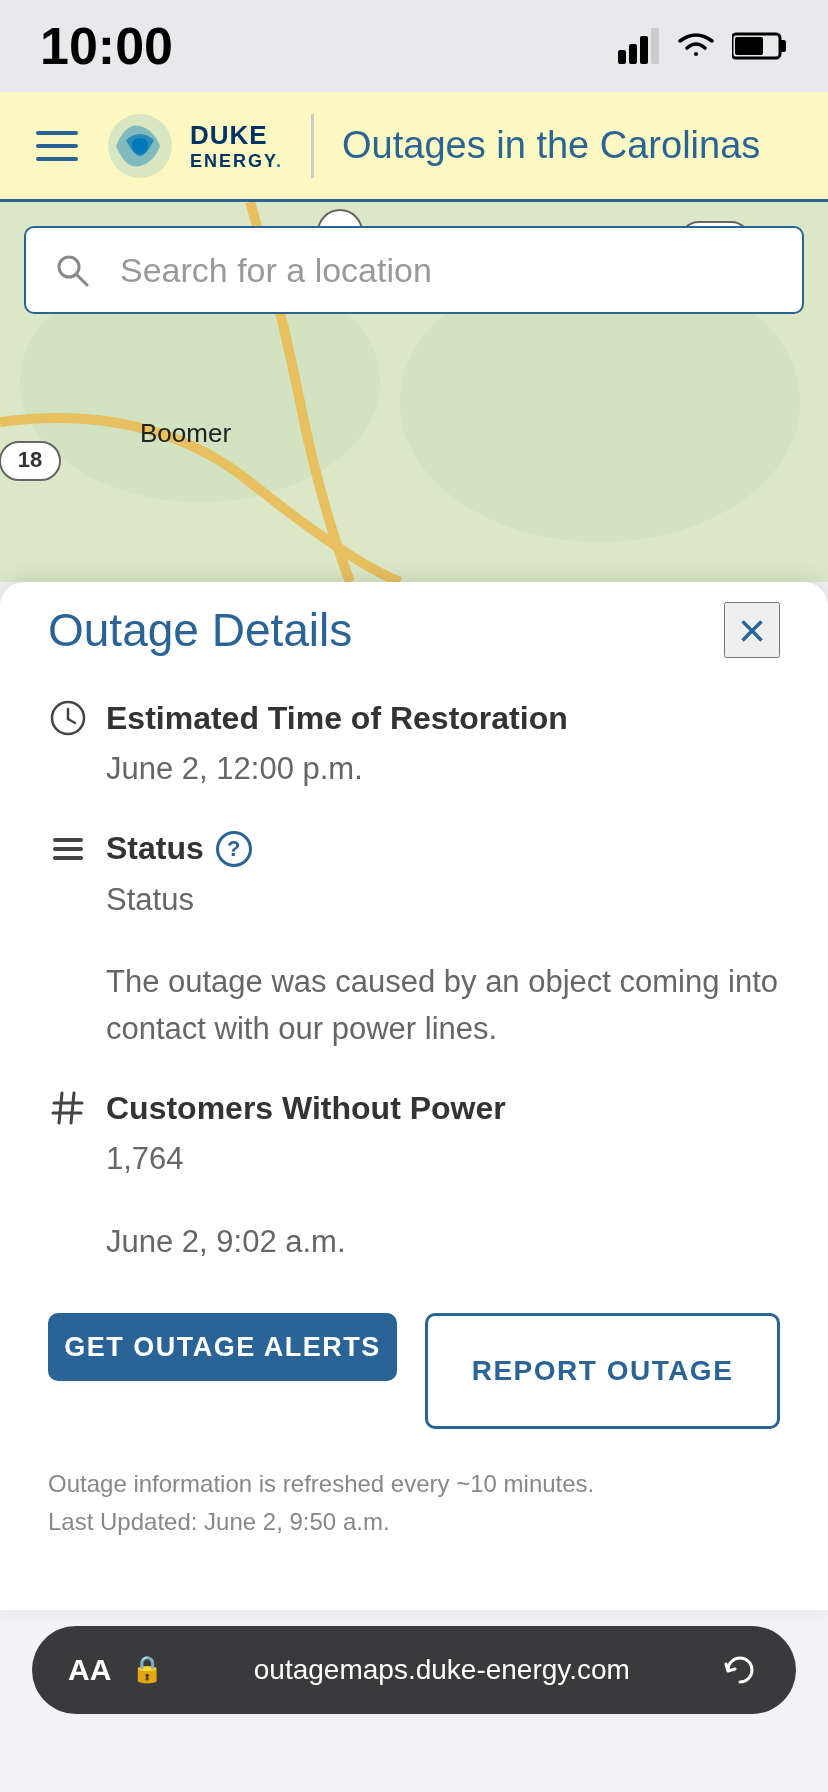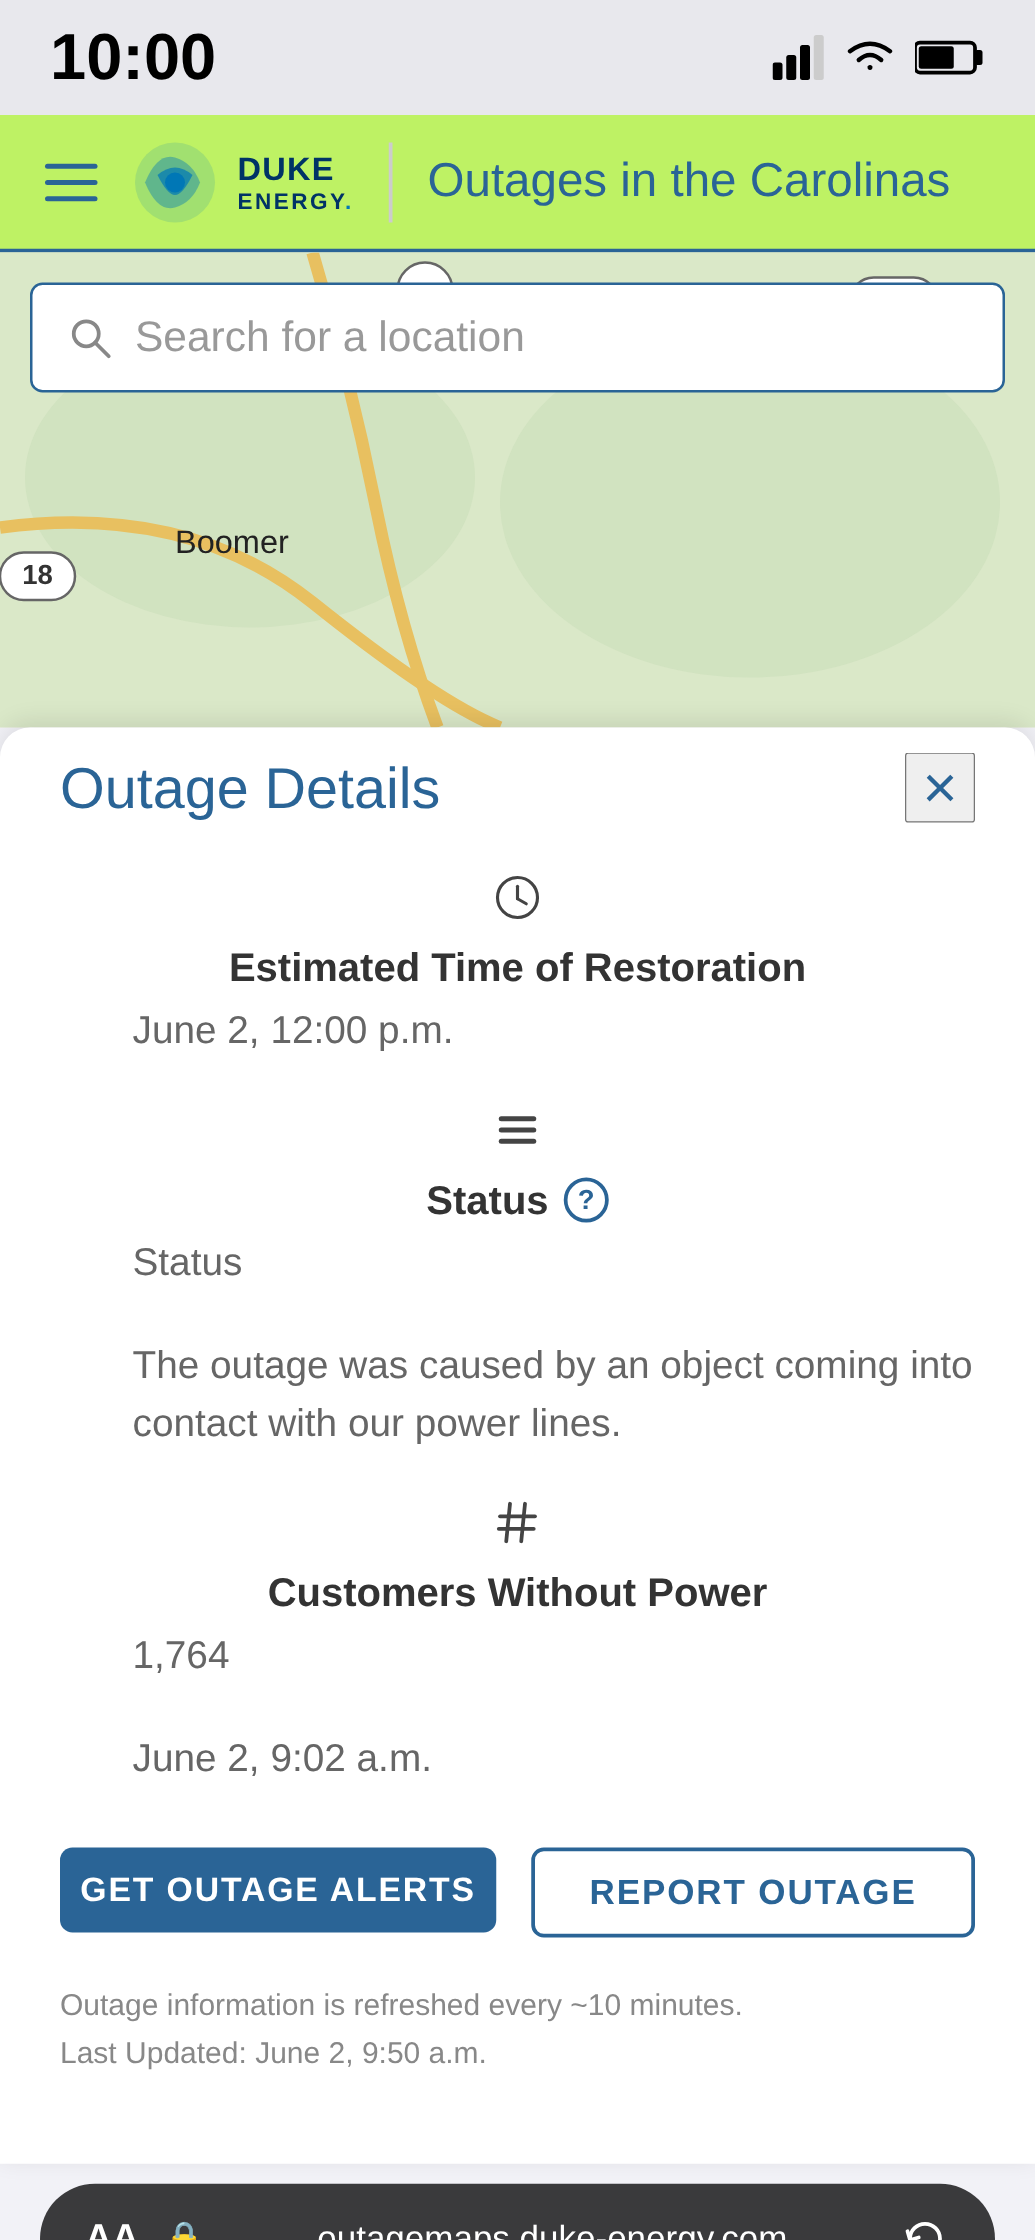--- a/index.html
+++ b/index.html
@@ -31,21 +31,21 @@
     }
 
     .status-icons {
       display: flex;
       align-items: center;
       gap: 14px;
     }
 
     
     .header {
-      background: #bef264;
+      background: #fef9c3;
       height: 110px;
       display: flex;
       align-items: center;
       padding: 0 36px;
       border-bottom: 3px solid #2a6496;
       gap: 28px;
     }
 
     .menu-icon {
       display: flex;
@@ -119,20 +119,21 @@
 
     .search-icon-svg {
       width: 36px;
       height: 36px;
       color: #666;
     }
 
     .search-placeholder {
       font-size: 34px;
       color: #999;
+      margin-left: 12px;
     }
 
     
     .outage-panel {
       background: #fff;
       border-radius: 24px 24px 0 0;
       padding: 20px 48px 36px;
       position: relative;
       box-shadow: 0 -4px 20px rgba(0,0,0,0.1);
     }
@@ -167,21 +168,20 @@
       display: flex;
       flex-direction: column;
       margin-bottom: 36px;
     }
 
     .detail-header {
       display: flex;
       align-items: center;
       gap: 18px;
       margin-bottom: 8px;
-      flex-direction: column;
     }
 
     .detail-icon {
       width: 40px;
       height: 40px;
       color: #444;
       font-size: 34px;
       display: flex;
       align-items: center;
       justify-content: center;
@@ -236,21 +236,21 @@
       cursor: pointer;
       text-transform: uppercase;
     }
 
     .btn-secondary {
       flex: 1;
       background: #fff;
       color: #2a6496;
       border: 3px solid #2a6496;
       border-radius: 10px;
-      height: 72px;
+      height: 116px;
       font-size: 28px;
       font-weight: 700;
       letter-spacing: 1.5px;
       cursor: pointer;
       text-transform: uppercase;
     }
 
     
     .footer-note {
       font-size: 24px;

